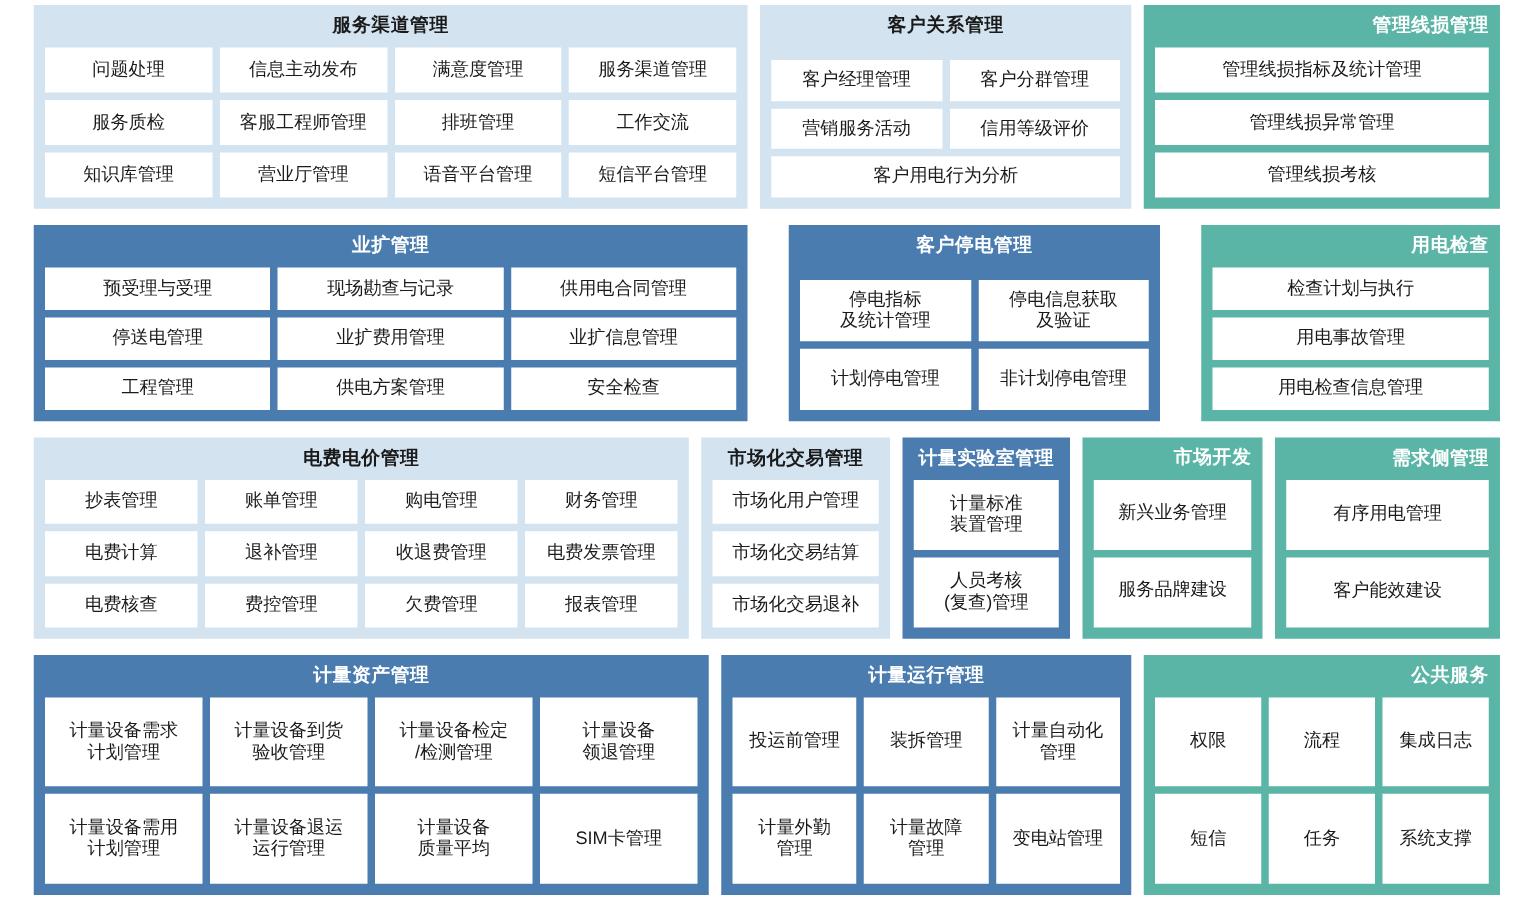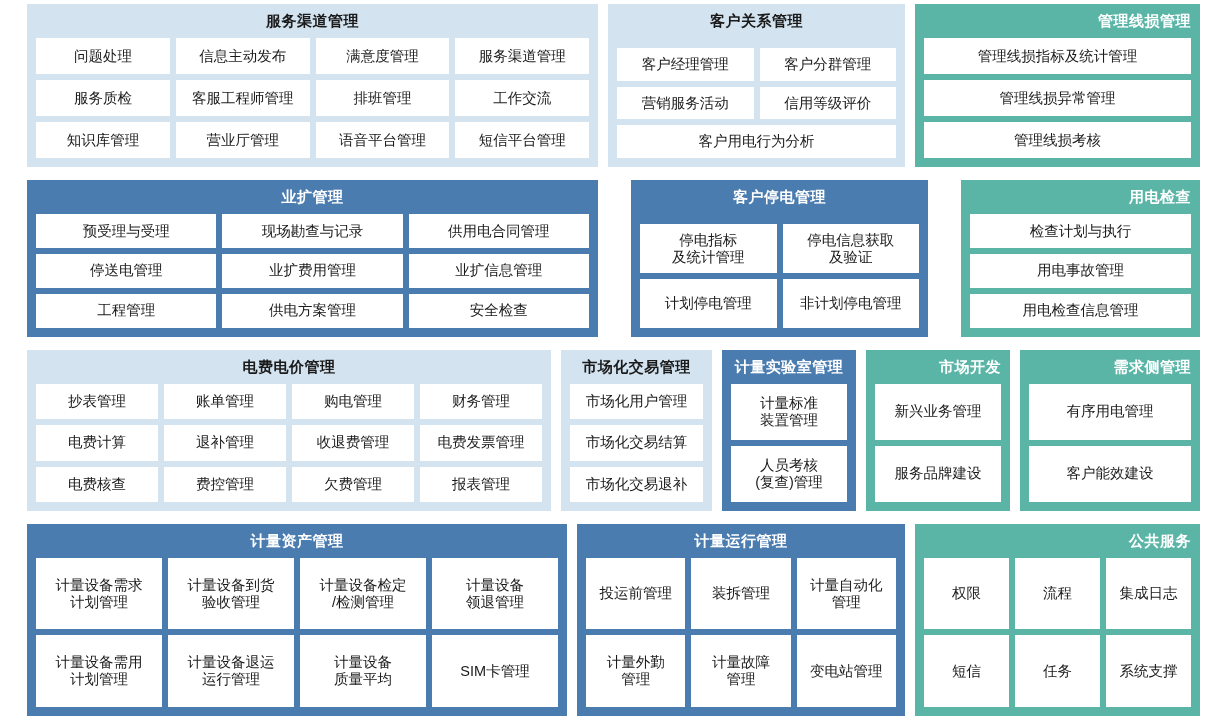--- a/index.html
+++ b/index.html
@@ -78,21 +78,21 @@
 
   .r2{height:163px;gap:33px;}
   .r2 .p-expand{flex:0 0 571px;}
   .r2 .p-outage{flex:0 0 297px;}
   .r2 .p-inspect{flex:1 1 auto;}
 
   .r3{height:168px;}
   .r3 .p-fee{flex:0 0 524px;}
   .r3 .p-market{flex:0 0 151px;}
   .r3 .p-lab{flex:0 0 134px;}
-  .r3 .p-dev{flex:0 0 144px;}
+  .r3 .p-dev{flex:0 0 144px;font-family:Liberation Mono, monospace;}
   .r3 .p-demand{flex:1 1 auto;}
 
   .r4{height:200px;}
   .r4 .p-asset{flex:0 0 540px;}
   .r4 .p-meterops{flex:0 0 328px;}
   .r4 .p-public{flex:1 1 auto;}
 </style>
 </head>
 <body>
 

